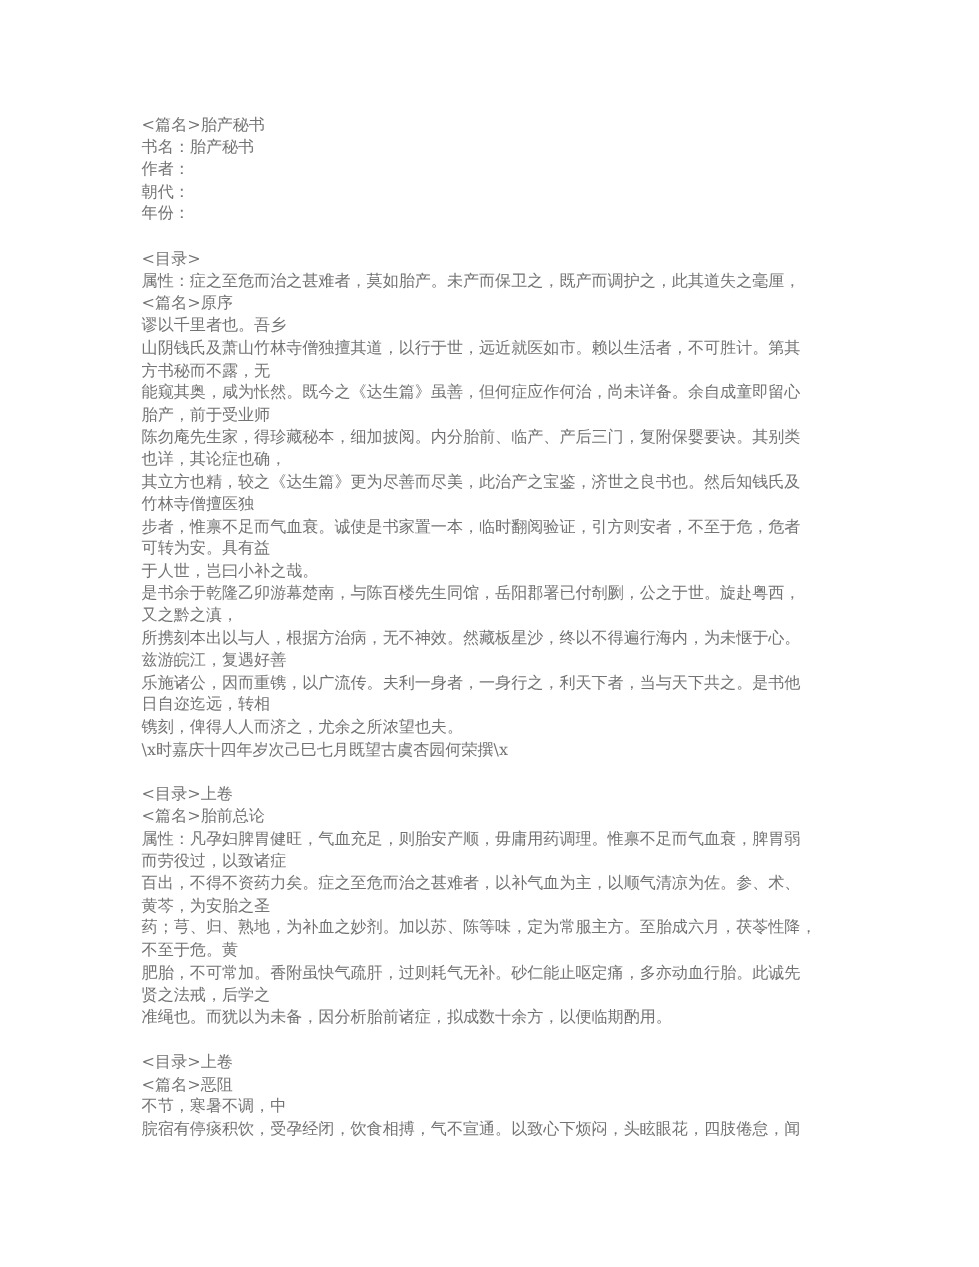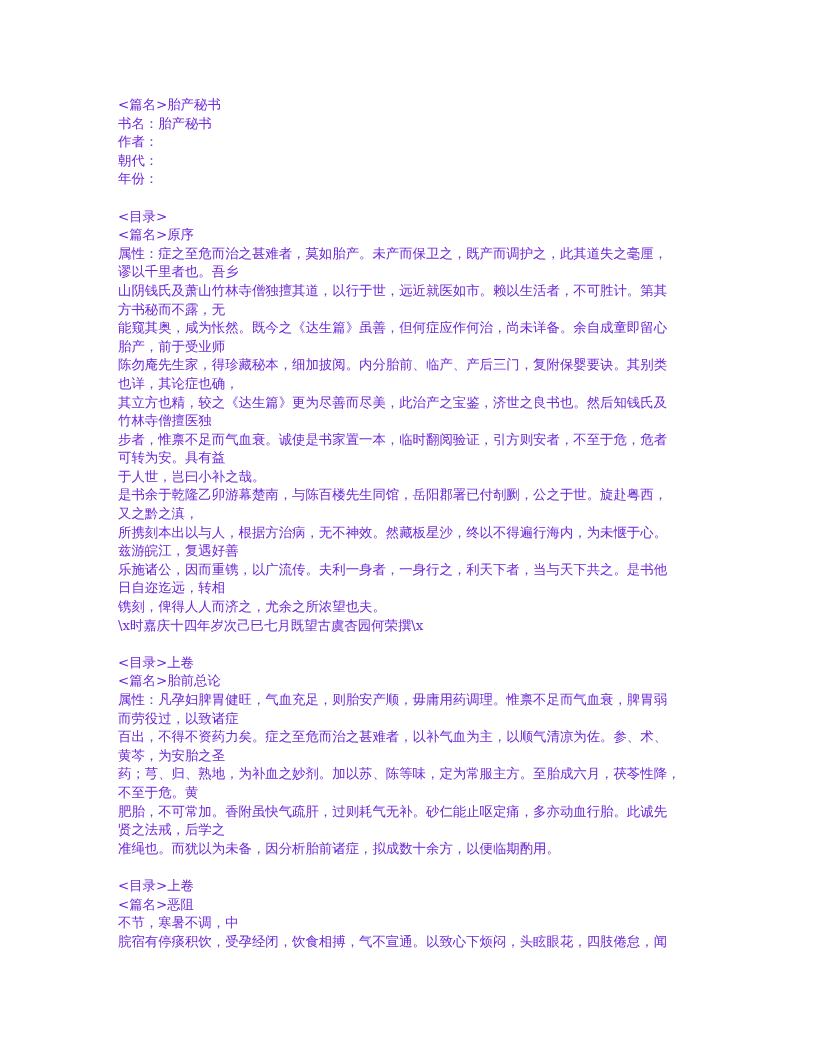--- a/index.html
+++ b/index.html
@@ -5,41 +5,41 @@
   html, body { margin: 0; padding: 0; background: #ffffff; }
   body { width: 816px; height: 1056px; position: relative; overflow: hidden; }
   .page {
     position: absolute;
     left: 118px;
     top: 96px;
     width: 600px;
     font-family: "DejaVu Serif", "Liberation Serif", serif;
     font-size: 13.4px;
     line-height: 18.6px;
-    color: #6d28d9;
+    color: #737373;
   }
   .line { white-space: nowrap; height: 18.6px; }
   .blank { height: 18.6px; }
 </style>
 </head>
 <body>
 
 <div class="page">
   <div class="line">&lt;篇名&gt;胎产秘书</div>
   <div class="line">书名：胎产秘书</div>
   <div class="line">作者：</div>
   <div class="line">朝代：</div>
   <div class="line">年份：</div>
   <div class="blank"></div>
 
   <div id="sections">
       <div>
         <div class="line">&lt;目录&gt;</div>
+        <div class="line">属性：症之至危而治之甚难者，莫如胎产。未产而保卫之，既产而调护之，此其道失之毫厘，</div>
         <div class="line">&lt;篇名&gt;原序</div>
-        <div class="line">属性：症之至危而治之甚难者，莫如胎产。未产而保卫之，既产而调护之，此其道失之毫厘，</div>
         <div class="line">谬以千里者也。吾乡</div>
         <div class="line">山阴钱氏及萧山竹林寺僧独擅其道，以行于世，远近就医如市。赖以生活者，不可胜计。第其</div>
         <div class="line">方书秘而不露，无</div>
         <div class="line">能窥其奥，咸为怅然。既今之《达生篇》虽善，但何症应作何治，尚未详备。余自成童即留心</div>
         <div class="line">胎产，前于受业师</div>
         <div class="line">陈勿庵先生家，得珍藏秘本，细加披阅。内分胎前、临产、产后三门，复附保婴要诀。其别类</div>
         <div class="line">也详，其论症也确，</div>
         <div class="line">其立方也精，较之《达生篇》更为尽善而尽美，此治产之宝鉴，济世之良书也。然后知钱氏及</div>
         <div class="line">竹林寺僧擅医独</div>
         <div class="line">步者，惟禀不足而气血衰。诚使是书家置一本，临时翻阅验证，引方则安者，不至于危，危者</div>

